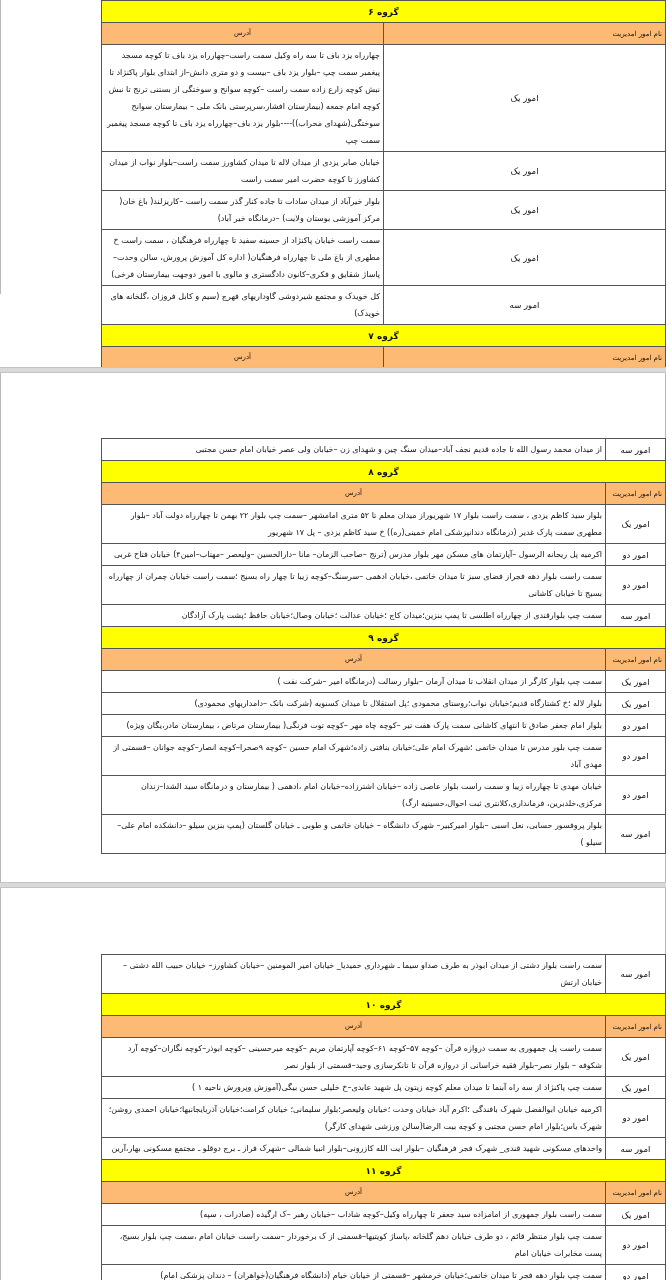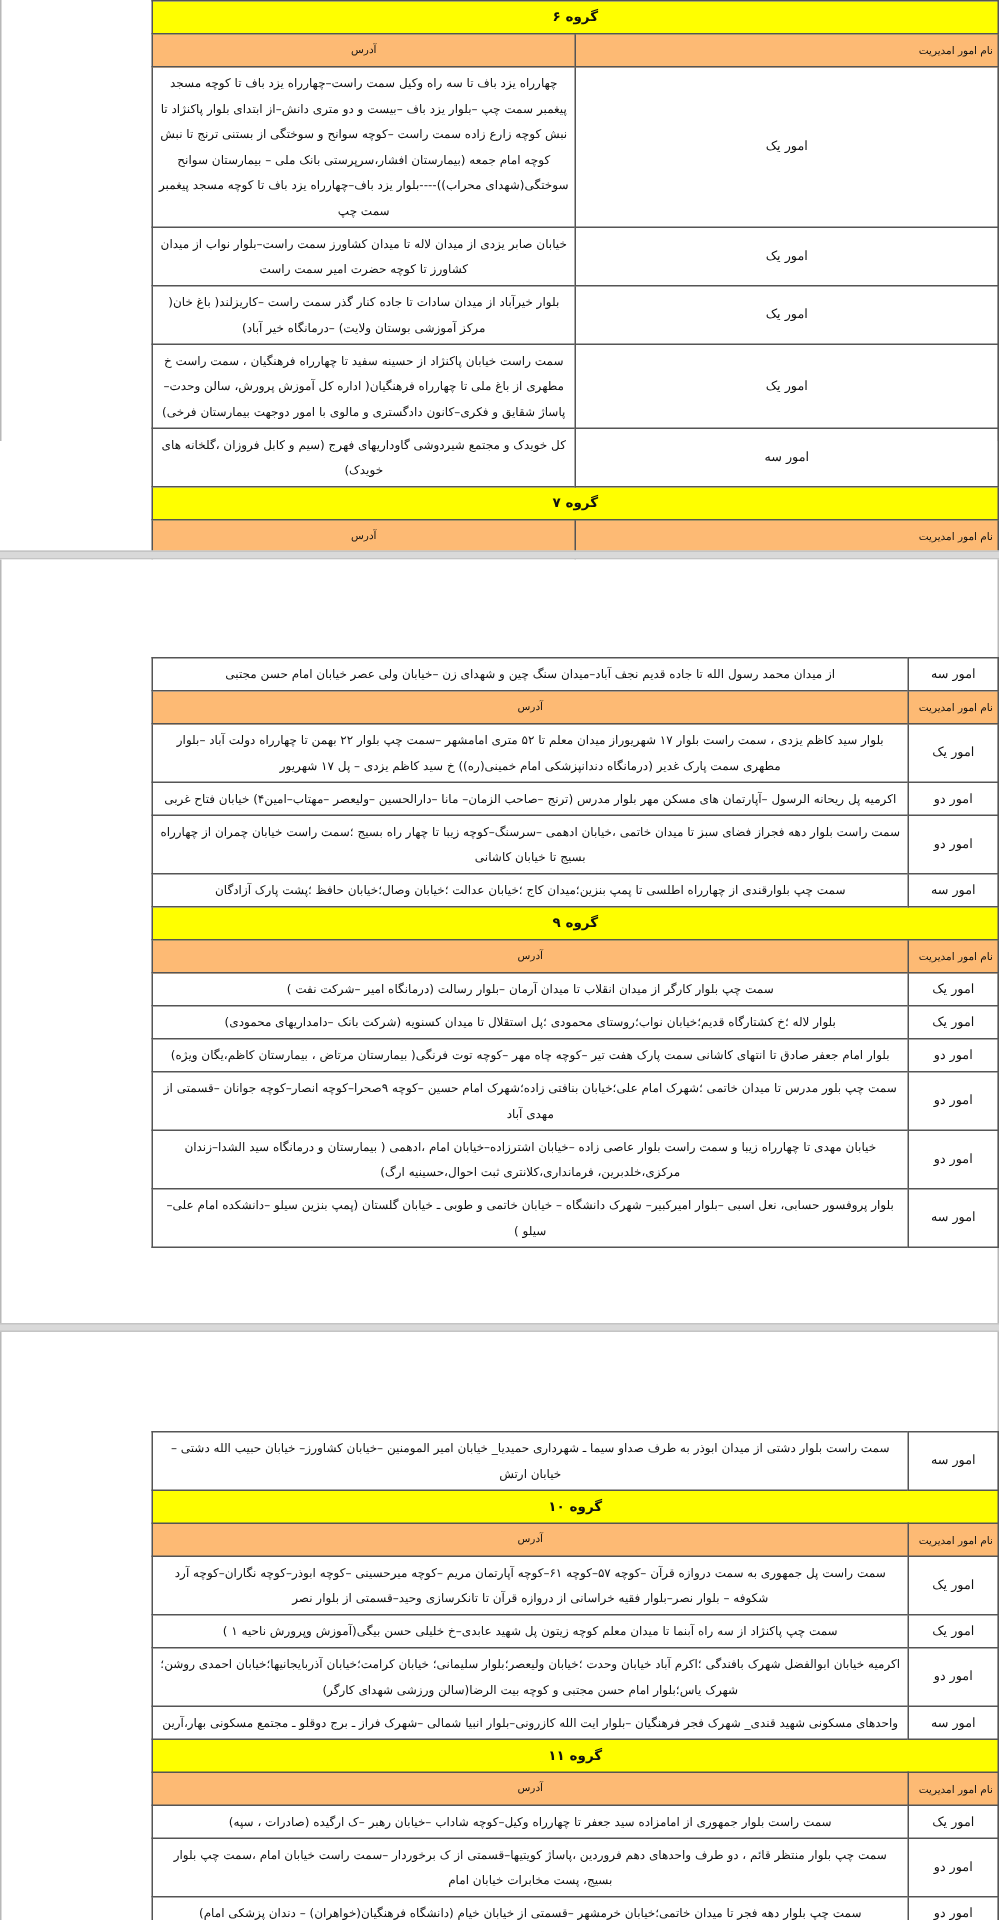--- a/index.html
+++ b/index.html
@@ -27,21 +27,21 @@
     table-layout: fixed;
     direction: rtl;
   }
   table.sched td {
     border: 1px solid #555;
     padding: 2px 3px;
     vertical-align: middle;
     color: #111;
   }
   td.mgmt { width: 53px; font-size: 8.5px; text-align: center; }
-  td.addr { font-size: 8px; line-height: 17px; text-align: center; }
+  td.addr { font-size: 8px; line-height: 17px; text-align: right; }
   tr.group-row td {
     background: #ffff00; text-align: center;
     font-weight: bold; font-size: 9px; height: 17px;
   }
   tr.head-row td {
     background: #fdba74; font-size: 7px; text-align: center; height: 15px;
   }
   tr.head-row td.mgmt { text-align: right; }
 </style>
 </head>
@@ -101,20 +101,23 @@
 </div>
 <div class="page-sep" style="top:367px;"></div>
 
 <div class="page" style="top:373px; height:509px;">
   <table class="sched" style="top:65px;">
     <tbody>
         <tr>
           <td class="mgmt">امور سه</td>
           <td class="addr">از میدان محمد رسول الله تا جاده قدیم نجف آباد–میدان سنگ چین و شهدای زن –خیابان ولی عصر خیابان امام حسن مجتبی</td>
         </tr>
+        <tr class="group-row">
+          <td colspan="2">گروه ۸</td>
+        </tr>
         <tr class="head-row">
           <td class="mgmt">نام امور امدیریت</td>
           <td class="addr" style="text-align: center;">آدرس</td>
         </tr>
         <tr>
           <td class="mgmt">امور یک</td>
           <td class="addr">بلوار سید کاظم یزدی ، سمت راست بلوار ۱۷ شهریوراز میدان معلم تا ۵۲ متری امامشهر –سمت چپ بلوار ۲۲ بهمن تا چهارراه دولت آباد –بلوار مطهری سمت پارک غدیر (درمانگاه دندانپزشکی امام خمینی(ره)) خ سید کاظم یزدی – پل ۱۷ شهریور</td>
         </tr>
         <tr>
           <td class="mgmt">امور دو</td>
@@ -138,21 +141,21 @@
         <tr>
           <td class="mgmt">امور یک</td>
           <td class="addr">سمت چپ بلوار کارگر از میدان انقلاب تا میدان آرمان –بلوار رسالت (درمانگاه امیر –شرکت نفت )</td>
         </tr>
         <tr>
           <td class="mgmt">امور یک</td>
           <td class="addr">بلوار لاله ؛خ کشتارگاه قدیم؛خیابان نواب؛روستای محمودی ؛پل استقلال تا میدان کسنویه (شرکت بانک –دامداریهای محمودی)</td>
         </tr>
         <tr>
           <td class="mgmt">امور دو</td>
-          <td class="addr">بلوار امام جعفر صادق تا انتهای کاشانی سمت پارک هفت تیر –کوچه چاه مهر –کوچه توت فرنگی( بیمارستان مرتاض ، بیمارستان کاظم،یگان ویژه)</td>
+          <td class="addr">بلوار امام جعفر صادق تا انتهای کاشانی سمت پارک هفت تیر –کوچه چاه مهر –کوچه توت فرنگی( بیمارستان مرتاض ، بیمارستان مادر،یگان ویژه)</td>
         </tr>
         <tr>
           <td class="mgmt">امور دو</td>
           <td class="addr">سمت چپ بلور مدرس تا میدان خاتمی ؛شهرک امام علی؛خیابان بنافتی زاده؛شهرک امام حسین –کوچه ۹صحرا–کوچه انصار–کوچه جوانان –قسمتی از مهدی آباد</td>
         </tr>
         <tr>
           <td class="mgmt">امور دو</td>
           <td class="addr">خیابان مهدی تا چهارراه زیبا و سمت راست بلوار عاصی زاده –خیابان اشترزاده–خیابان امام ،ادهمی ( بیمارستان و درمانگاه سید الشدا–زندان مرکزی،خلدبرین، فرمانداری،کلانتری ثبت احوال،حسینیه ارگ)</td>
         </tr>
         <tr>
@@ -200,21 +203,21 @@
         <tr class="head-row">
           <td class="mgmt">نام امور امدیریت</td>
           <td class="addr" style="text-align: center;">آدرس</td>
         </tr>
         <tr>
           <td class="mgmt">امور یک</td>
           <td class="addr">سمت راست بلوار جمهوری از امامزاده سید جعفر تا چهارراه وکیل–کوچه شاداب –خیابان رهبر –ک ارگیده (صادرات ، سپه)</td>
         </tr>
         <tr>
           <td class="mgmt">امور دو</td>
-          <td class="addr">سمت چپ بلوار منتظر قائم ، دو طرف واحدهای دهم فروردین ،پاساژ کویتیها–قسمتی از ک برخوردار –سمت راست خیابان امام ،سمت چپ بلوار بسیج، پست مخابرات خیابان امام</td>
+          <td class="addr">سمت چپ بلوار منتظر قائم ، دو طرف خیابان دهم گلخانه ،پاساژ کویتیها–قسمتی از ک برخوردار –سمت راست خیابان امام ،سمت چپ بلوار بسیج، پست مخابرات خیابان امام</td>
         </tr>
         <tr>
           <td class="mgmt">امور دو</td>
           <td class="addr">سمت چپ بلوار دهه فجر تا میدان خاتمی؛خیابان خرمشهر –قسمتی از خیابان خیام (دانشگاه فرهنگیان(خواهران) – دندان پزشکی امام)</td>
         </tr>
       </tbody>
   </table>
 </div>
 
 </body></html>

